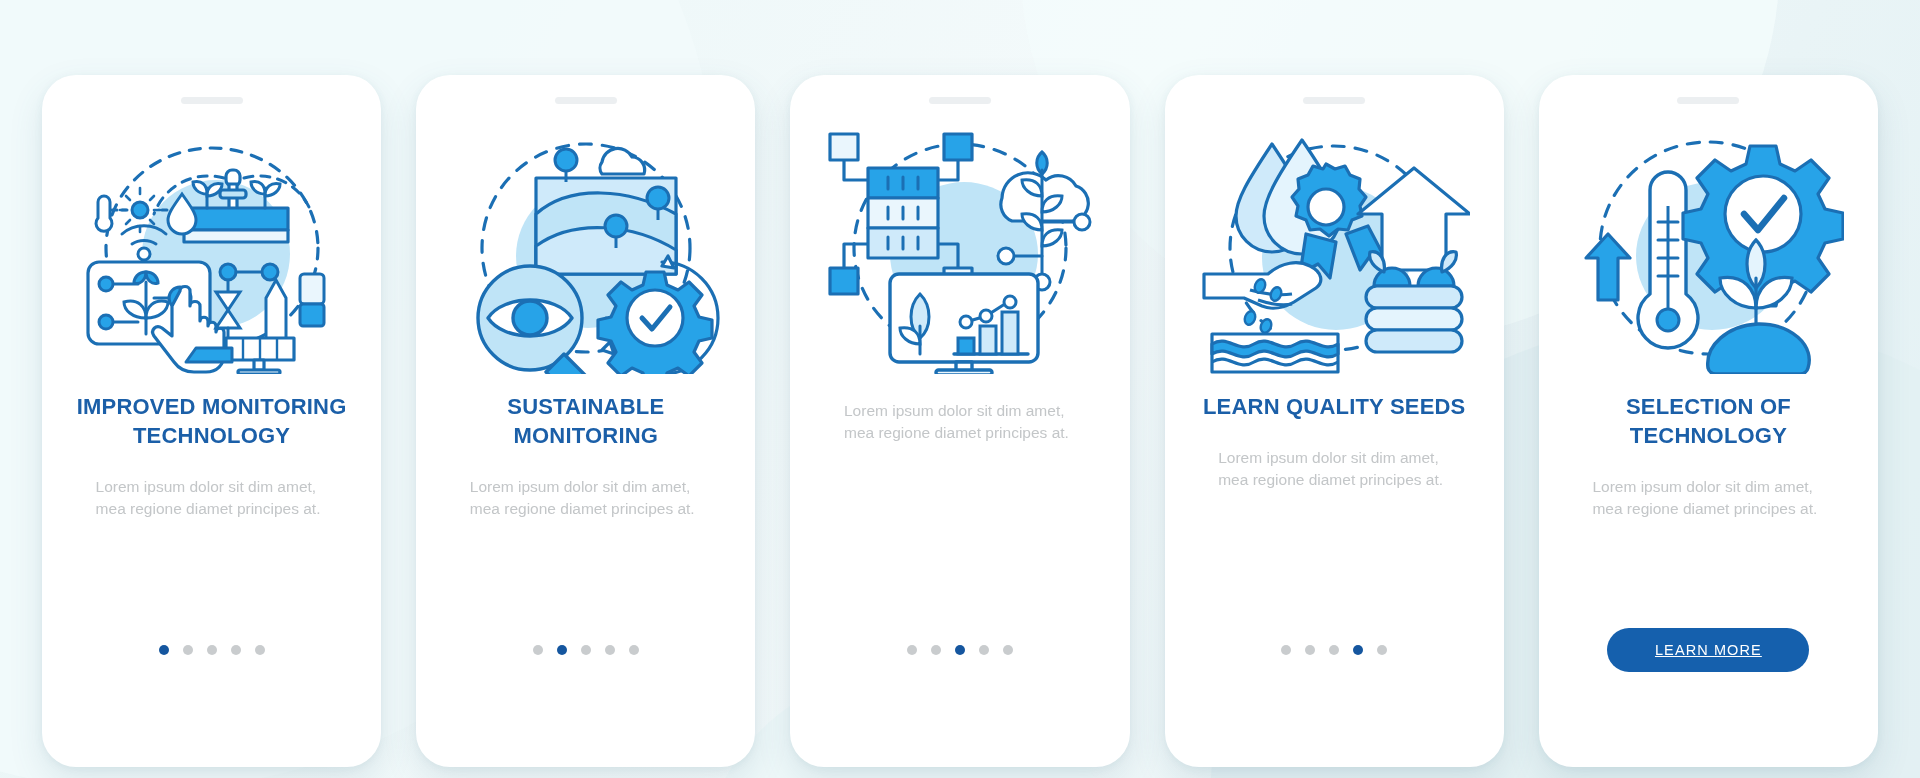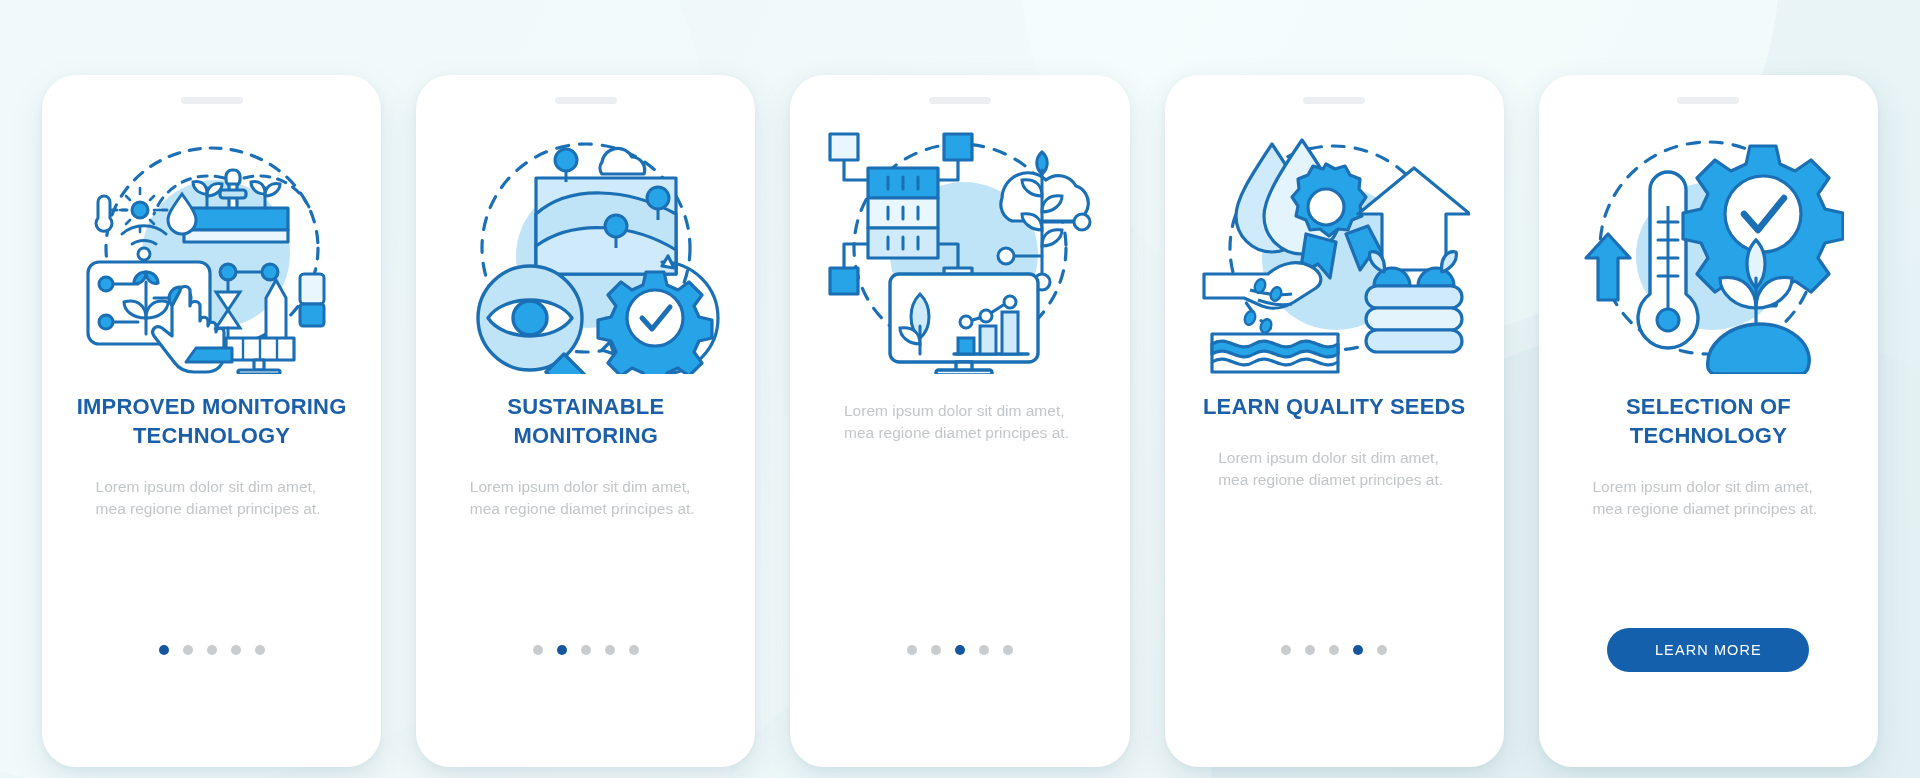--- a/index.html
+++ b/index.html
@@ -45,21 +45,21 @@
   
   .dots{ position:absolute; left:0; right:0; bottom:112px;
          display:flex; justify-content:center; gap:14px; }
   .dot{ width:10px; height:10px; border-radius:50%; background:#c9ccce; }
   .dot.on{ background:#15569f; }
 
   
   .cta{ position:absolute; left:50%; transform:translateX(-50%); bottom:95px;
         width:202px; height:44px; border-radius:23px; background:#1560ad; color:#fff;
         border:none; font-family:"Liberation Sans", sans-serif; font-size:14.5px;
-        letter-spacing:1.1px; cursor:pointer; display:flex; align-items:center; justify-content:center; }
+        letter-spacing:1.1px; cursor:pointer; display:flex; align-items:center; justify-content:center;text-decoration:underline; }
 </style>
 </head>
 <body>
 
 <div class="bg">
   <div class="blob-a"></div>
   <div class="blob-c"></div>
   <div class="blob-b"></div>
   <div class="blob-d"></div>
 </div>

